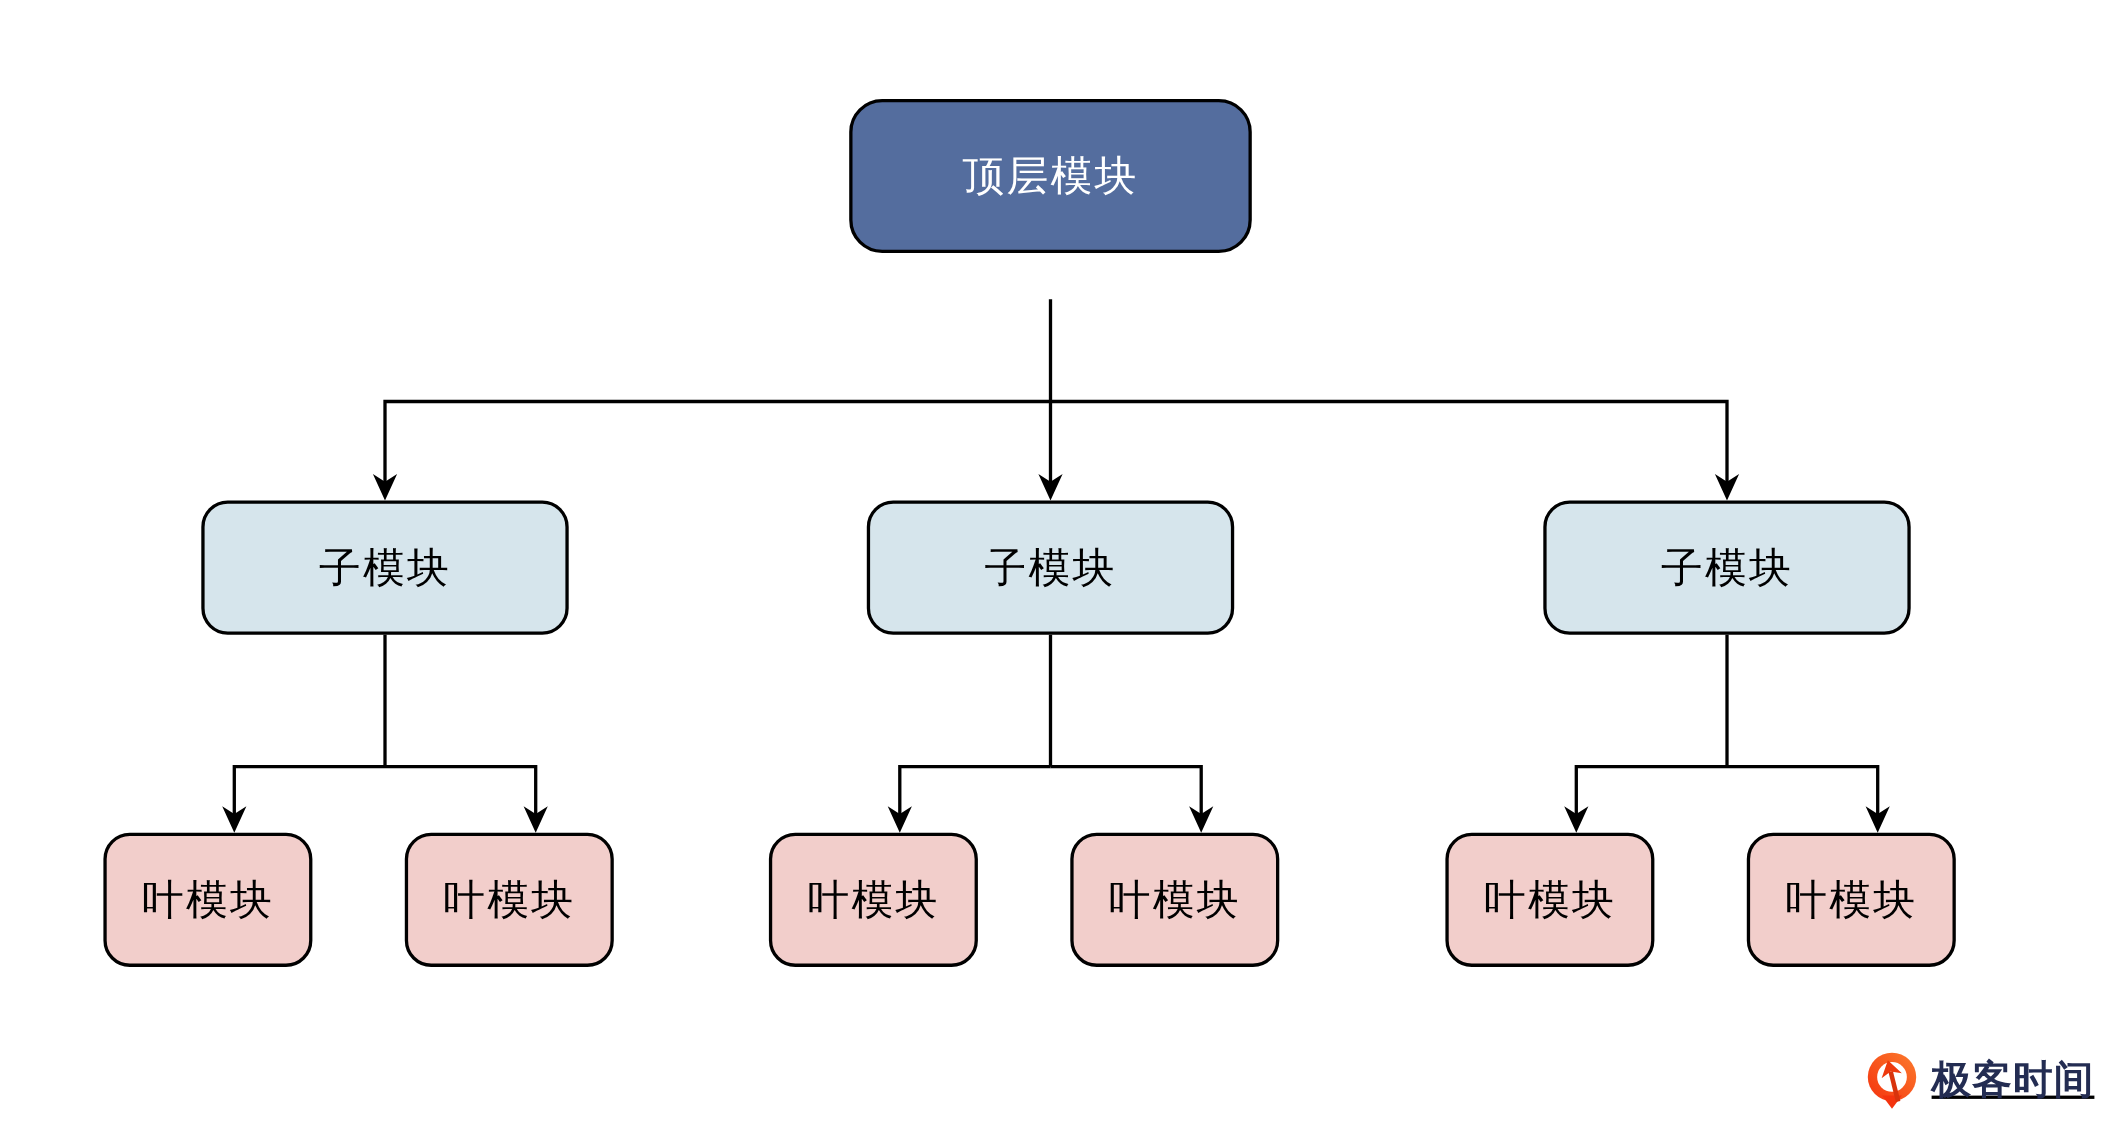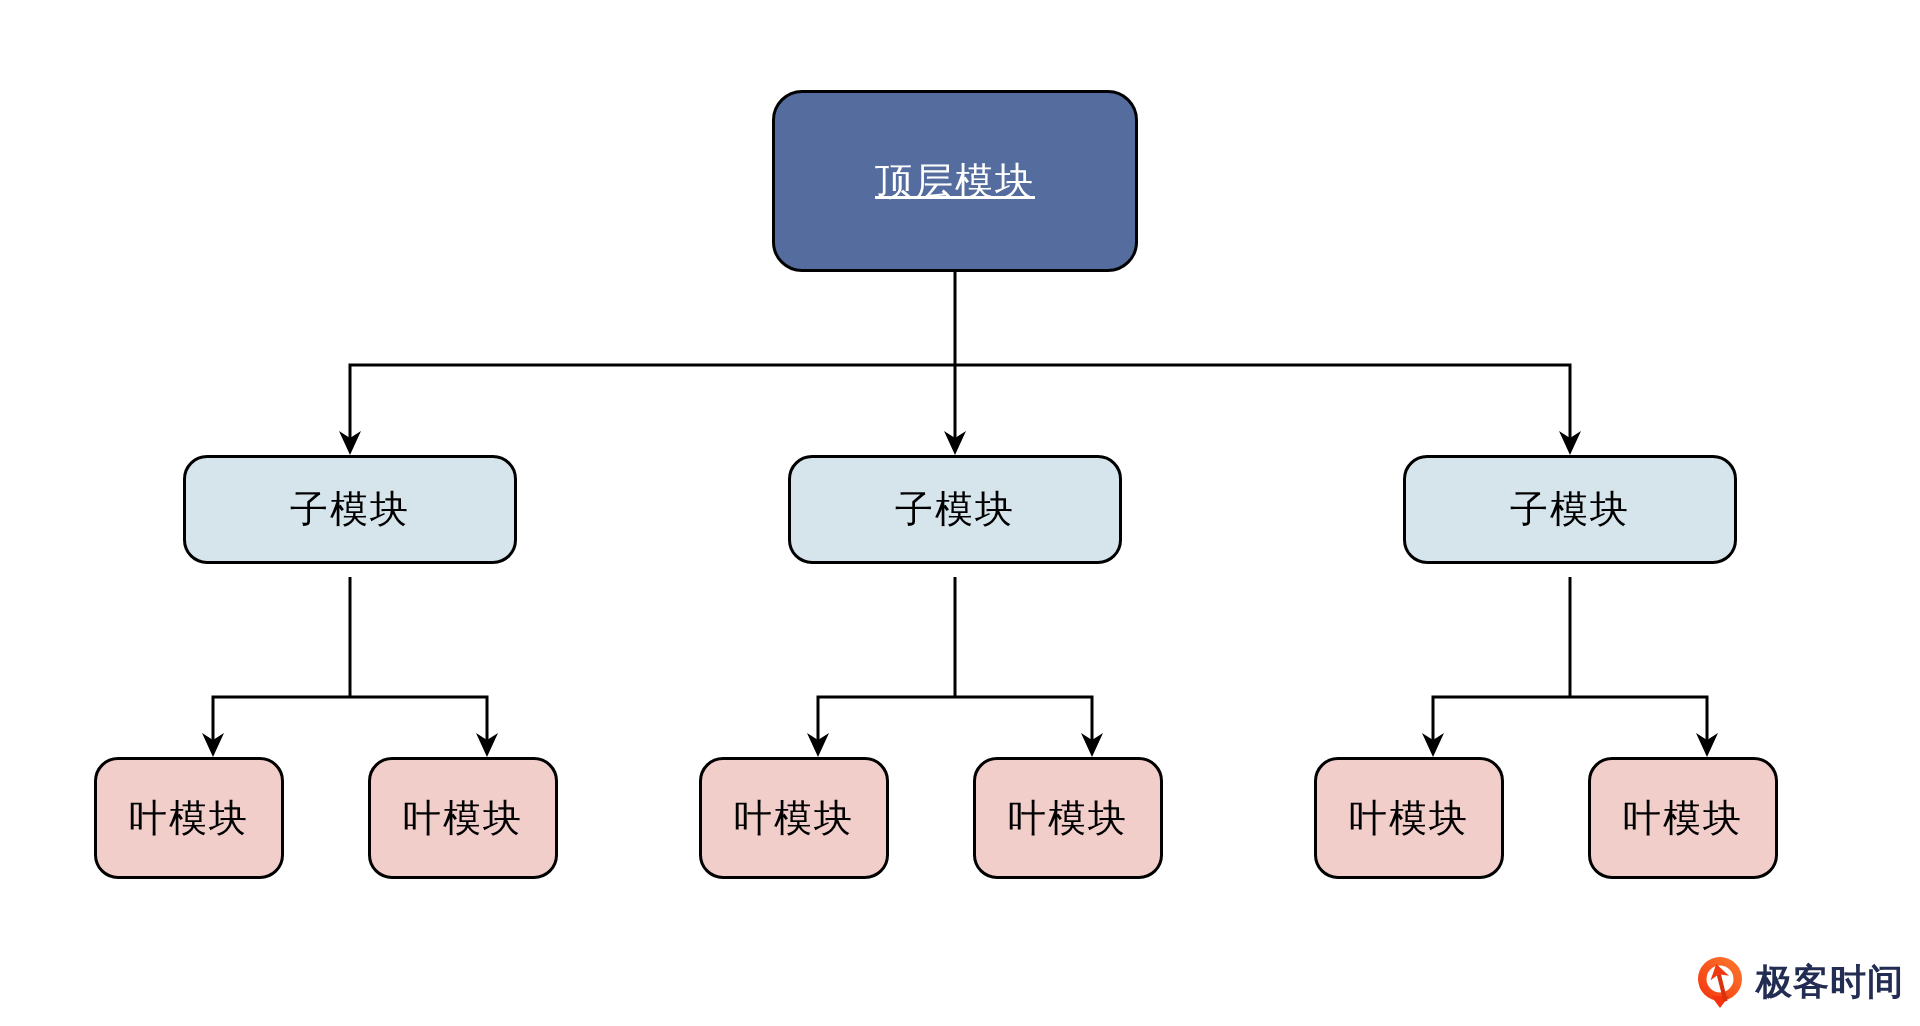--- a/index.html
+++ b/index.html
@@ -29,45 +29,45 @@
     align-items: center;
     justify-content: center;
     border: 3px solid var(--node-border, #000);
     border-radius: 24px;
     font-size: 38px;
     letter-spacing: 2px;
     color: var(--node-text, #000);
     background: #fff;
   }
   .node.root {
-    left: 772px; top: 90px; width: 366px; height: 182px;
+    left: 772px; top: 90px; width: 366px; height: 140px;
     background: var(--top-fill, #546D9E);
     color: var(--top-text, #fff);
     border-radius: 30px;
-    text-decoration: underline;
   }
-  .node.sub { background: var(--sub-fill, #D6E5EC); top: 455px; width: 334px; height: 109px; }
+  .node.sub { background: var(--sub-fill, #D6E5EC); top: 455px; width: 334px; height: 122px; }
   .node.sub.s1 { left: 183px; }
   .node.sub.s2 { left: 788px; }
   .node.sub.s3 { left: 1403px; }
   .node.leaf { background: var(--leaf-fill, #F2CECB); top: 757px; width: 190px; height: 122px; }
   .node.leaf.l1 { left: 94px; }
   .node.leaf.l2 { left: 368px; }
   .node.leaf.l3 { left: 699px; }
   .node.leaf.l4 { left: 973px; }
   .node.leaf.l5 { left: 1314px; }
   .node.leaf.l6 { left: 1588px; }
 
   .brand {
     position: absolute;
     right: 16px;
     bottom: 16px;
     display: flex;
     align-items: center;
     gap: 8px;
+    text-decoration: underline;
   }
   .brand-name {
     font-size: 36px;
     font-weight: 700;
     letter-spacing: 1px;
     color: var(--brand-text, #232C52);
     line-height: 1;
   }
 </style>
 </head>

